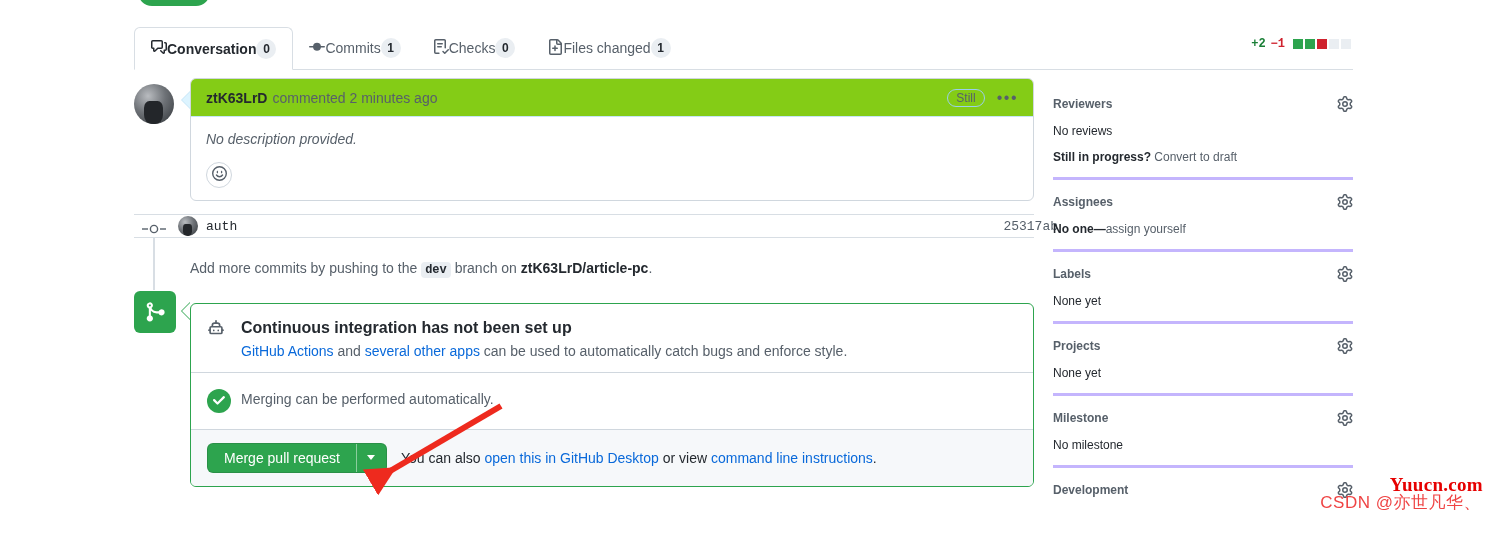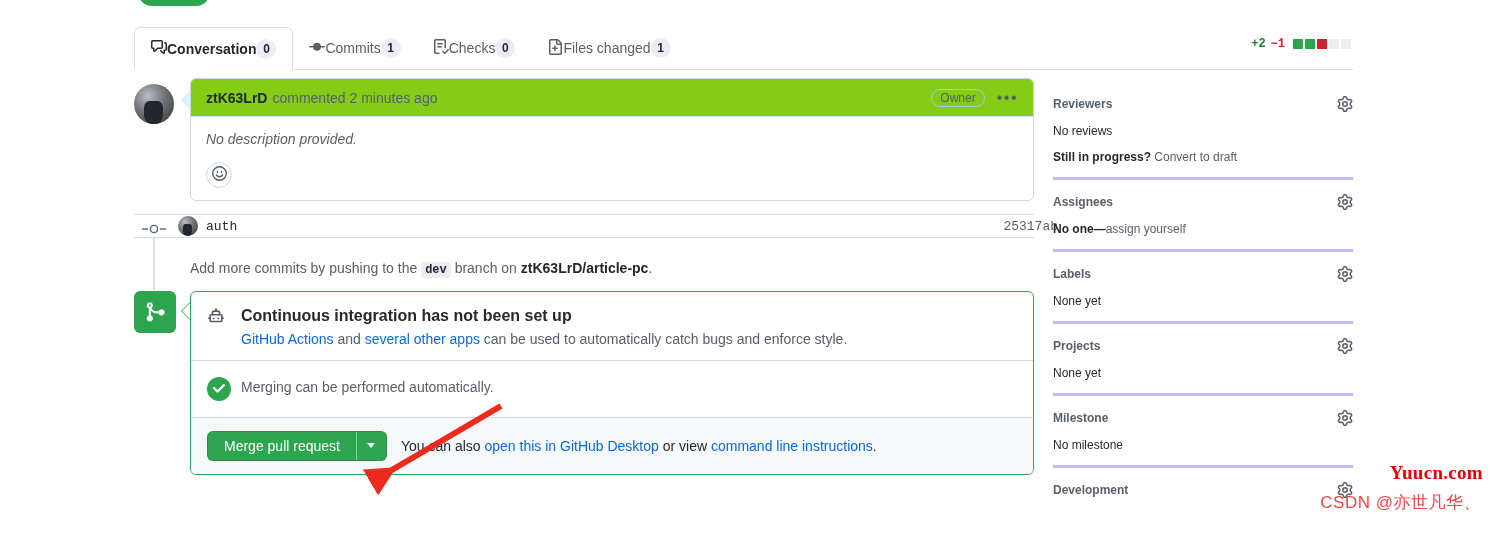--- a/index.html
+++ b/index.html
@@ -181,21 +181,21 @@
 
   
   .mergewrap{ position:relative; margin-top:14px; }
   .merge-icon{
     position:absolute; left:0; top:0;
     width:42px; height:42px; border-radius:6px;
     background:#2da44e;
     display:flex; align-items:center; justify-content:center;
   }
   .merge-box{
-    position:absolute; left:56px; top:0; right:0;
+    position:absolute; left:56px; top:12px; right:0;
     border:1px solid #2da44e; border-radius:6px;
     background:#fff; overflow:hidden;
   }
   .mcaret{
     position:absolute; left:48px; top:12px;
     width:0;height:0;
     border-top:8px solid transparent; border-bottom:8px solid transparent;
     border-right:8px solid #fff; z-index:3;
   }
   .mcaret-b{
@@ -246,21 +246,21 @@
   .sec-val{ font-size:12px; color:#57606a; margin-top:12px; }
   .sec-val b{ color:#24292f; font-weight:600; }
   .sec-val a{ color:#57606a; text-decoration:none; }
   .sec-val.plain{ color:#24292f; }
 
   
   .arrow{ position:absolute; left:0; top:0; pointer-events:none; }
 
   
   .wm-yuucn{
-    position:absolute; right:10px; top:462px;
+    position:absolute; right:10px; top:474px;
     font-family:"Liberation Serif", serif;
     font-size:19px; font-weight:700; color:#e60000;
     letter-spacing:.3px;
   }
   .wm-csdn{
     position:absolute; right:12px; top:491px;
     font-size:17px; color:#ef4444;
     letter-spacing:.5px; white-space:nowrap;
   }
 </style>
@@ -328,21 +328,21 @@
 
   <div class="comment-row">
     <div class="avatar"></div>
     <div class="caret-b"></div>
     <div class="caret"></div>
     <div class="comment-box">
       <div class="comment-head">
         <span class="who">ztK63LrD</span>
         <span class="rest">commented 2 minutes ago</span>
         <span class="head-right">
-          <span class="owner-pill">Owner</span>
+          <span class="owner-pill">Still</span>
           <span class="kebab">•••</span>
         </span>
       </div>
       <div class="comment-body">
         <div class="nodesc">No description provided.</div>
         <div class="react-btn">
           <span>
             <svg width="15" height="15" viewBox="0 0 16 16" fill="#57606a">
                 <path d="M1.5 8a6.5 6.5 0 1113 0 6.5 6.5 0 01-13 0zM8 0a8 8 0 100 16A8 8 0 008 0zM5.343 9.157a.75.75 0 10-1.186.92A5.235 5.235 0 008 12.25a5.235 5.235 0 003.843-2.173.75.75 0 00-1.186-.92A3.735 3.735 0 018 10.75a3.735 3.735 0 01-2.657-1.593zM6.5 6.5c0 .828-.336 1.5-.75 1.5s-.75-.672-.75-1.5S5.336 5 5.75 5s.75.672.75 1.5zm4.5 0c0 .828-.336 1.5-.75 1.5s-.75-.672-.75-1.5S9.836 5 10.25 5s.75.672.75 1.5z"></path>
               </svg>

